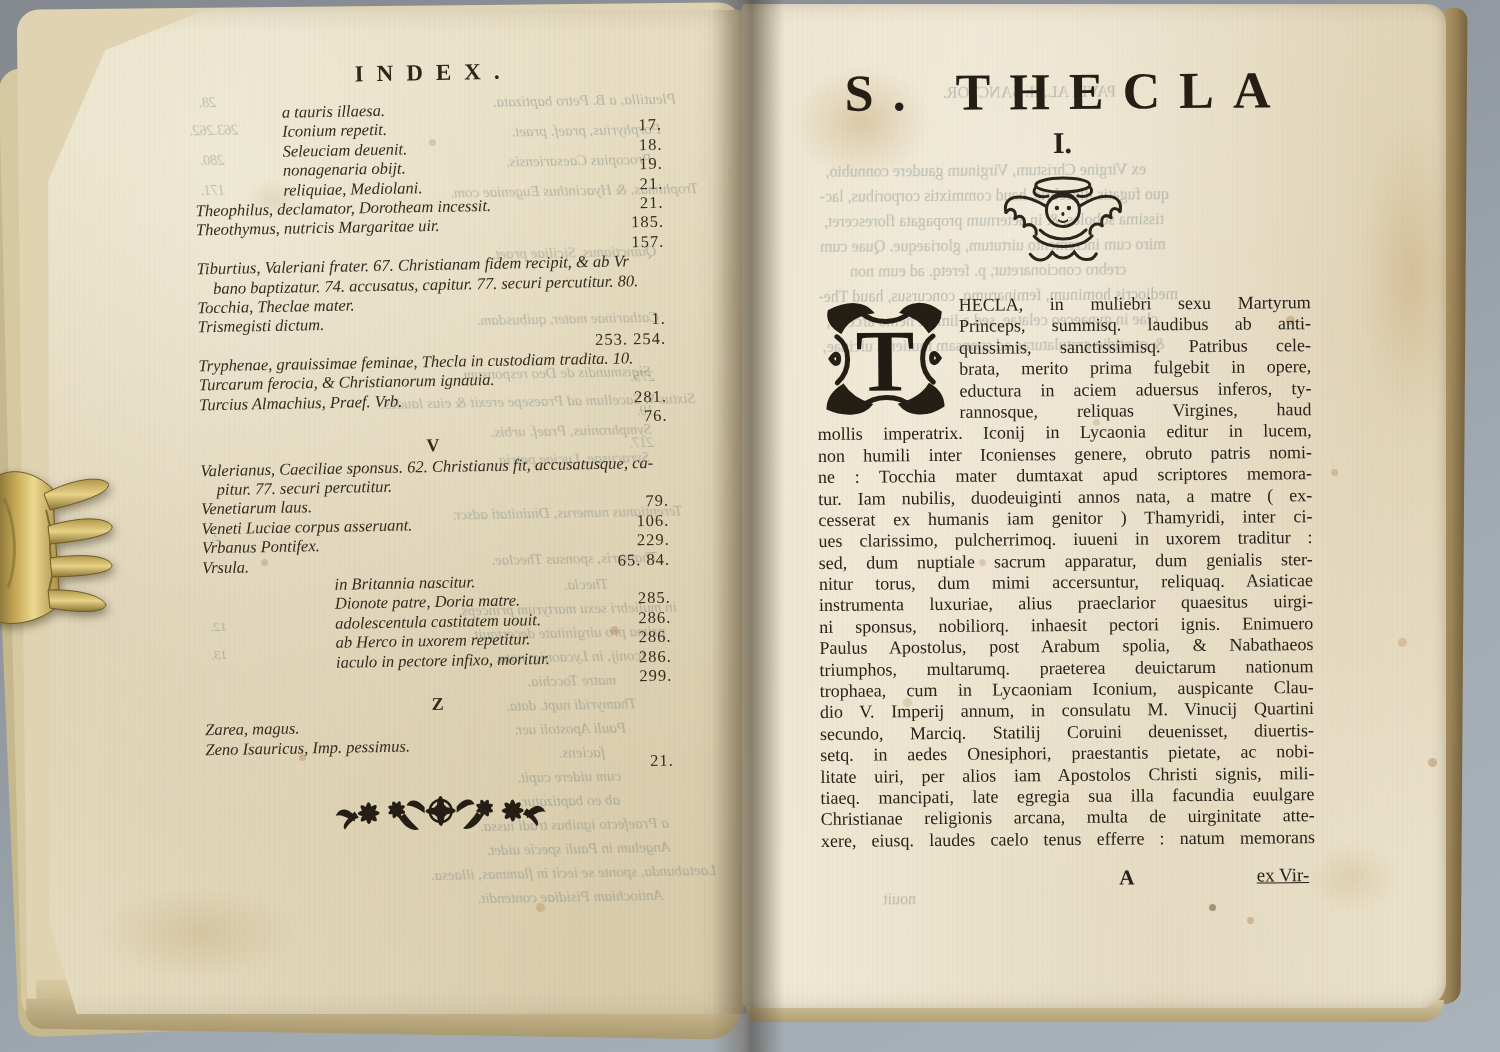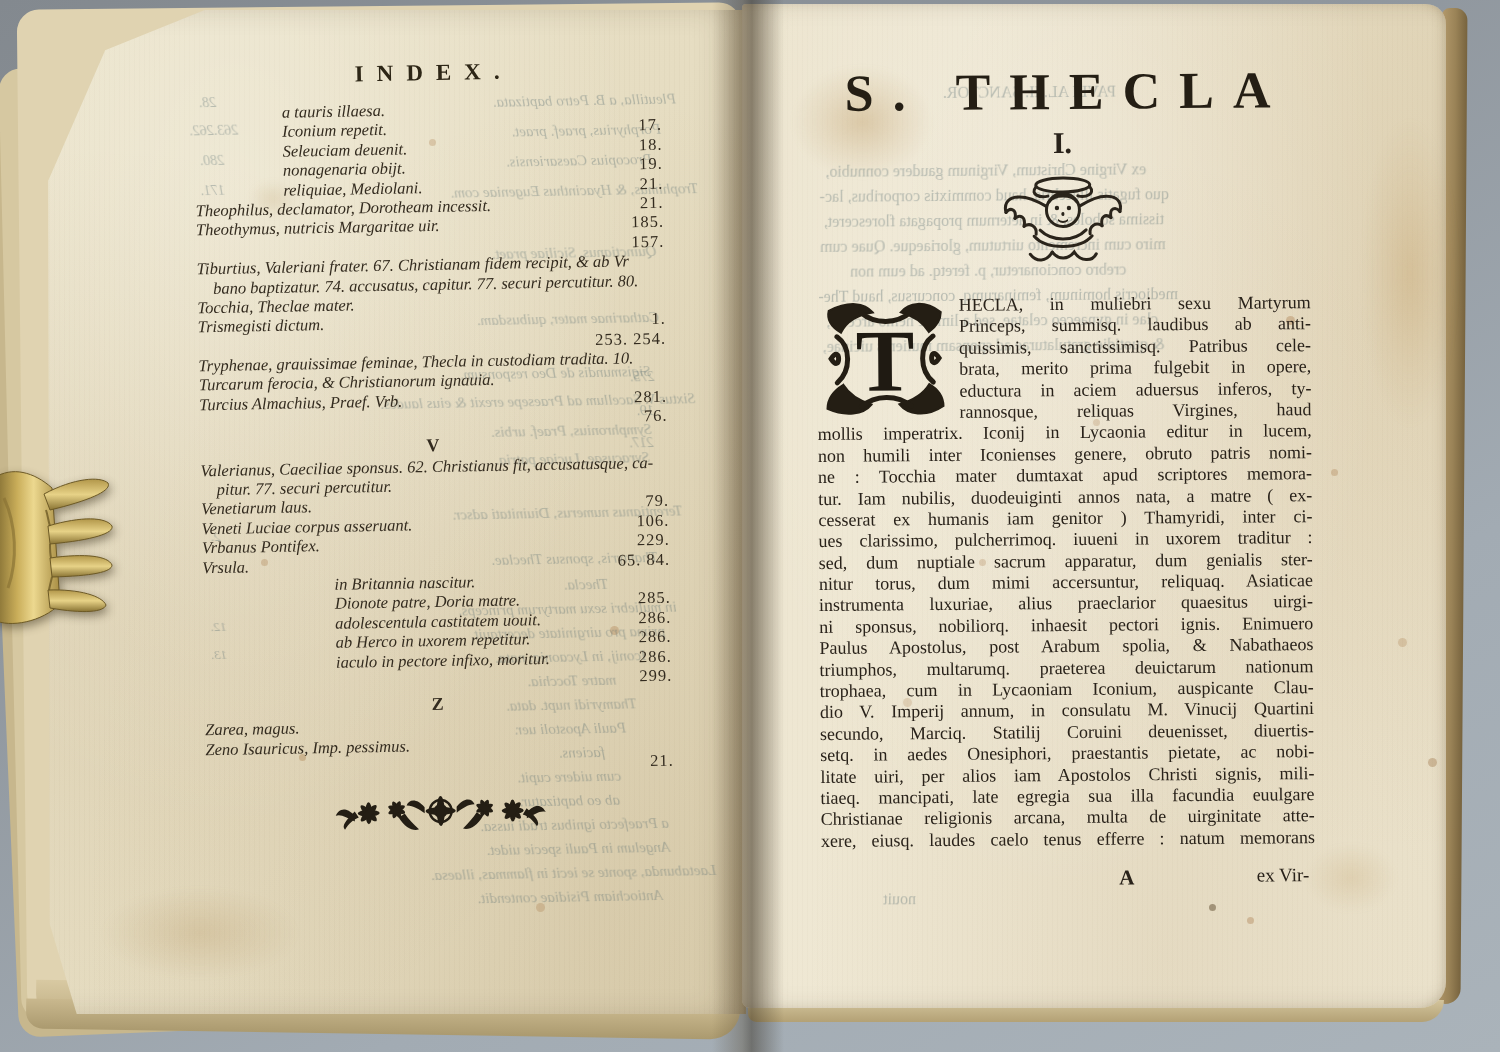--- a/index.html
+++ b/index.html
@@ -91,21 +91,21 @@
   .recto-block{position:absolute;left:818px;top:50px;width:494px;z-index:5;transform:rotate(-0.45deg);color:#29221a;}
   .recto-title{text-align:center;font-weight:700;font-size:52px;letter-spacing:19px;color:#241e14;
     margin-top:16px;line-height:1;text-indent:10px;}
   .recto-chap{text-align:center;font-weight:700;font-size:30px;margin-top:10px;line-height:1;}
   .cherub-wrap{text-align:center;margin-top:12px;height:100px;}
   .para{margin-top:24px;}
   .dropcap{float:left;width:128px;height:122px;margin:3px 10px 2px 4px;}
   .rline{height:21.4px;line-height:21.4px;font-size:18px;text-align:justify;text-align-last:justify;overflow:hidden;}
   .sigrow{position:relative;height:26px;margin-top:16px;font-size:19px;}
   .sig{position:absolute;left:298px;font-weight:700;font-size:21px;}
-  .catchword{position:absolute;right:6px;}
+  .catchword{position:absolute;right:6px;text-decoration:underline;}
 
   
   .hand-wrap{position:absolute;left:-6px;top:436px;z-index:6;filter:drop-shadow(2px 4px 5px rgba(40,30,10,.45));}
 </style>
 </head>
 <body>
 
 <div class="scene">
 
   <div class="edge-strip-right"></div>

